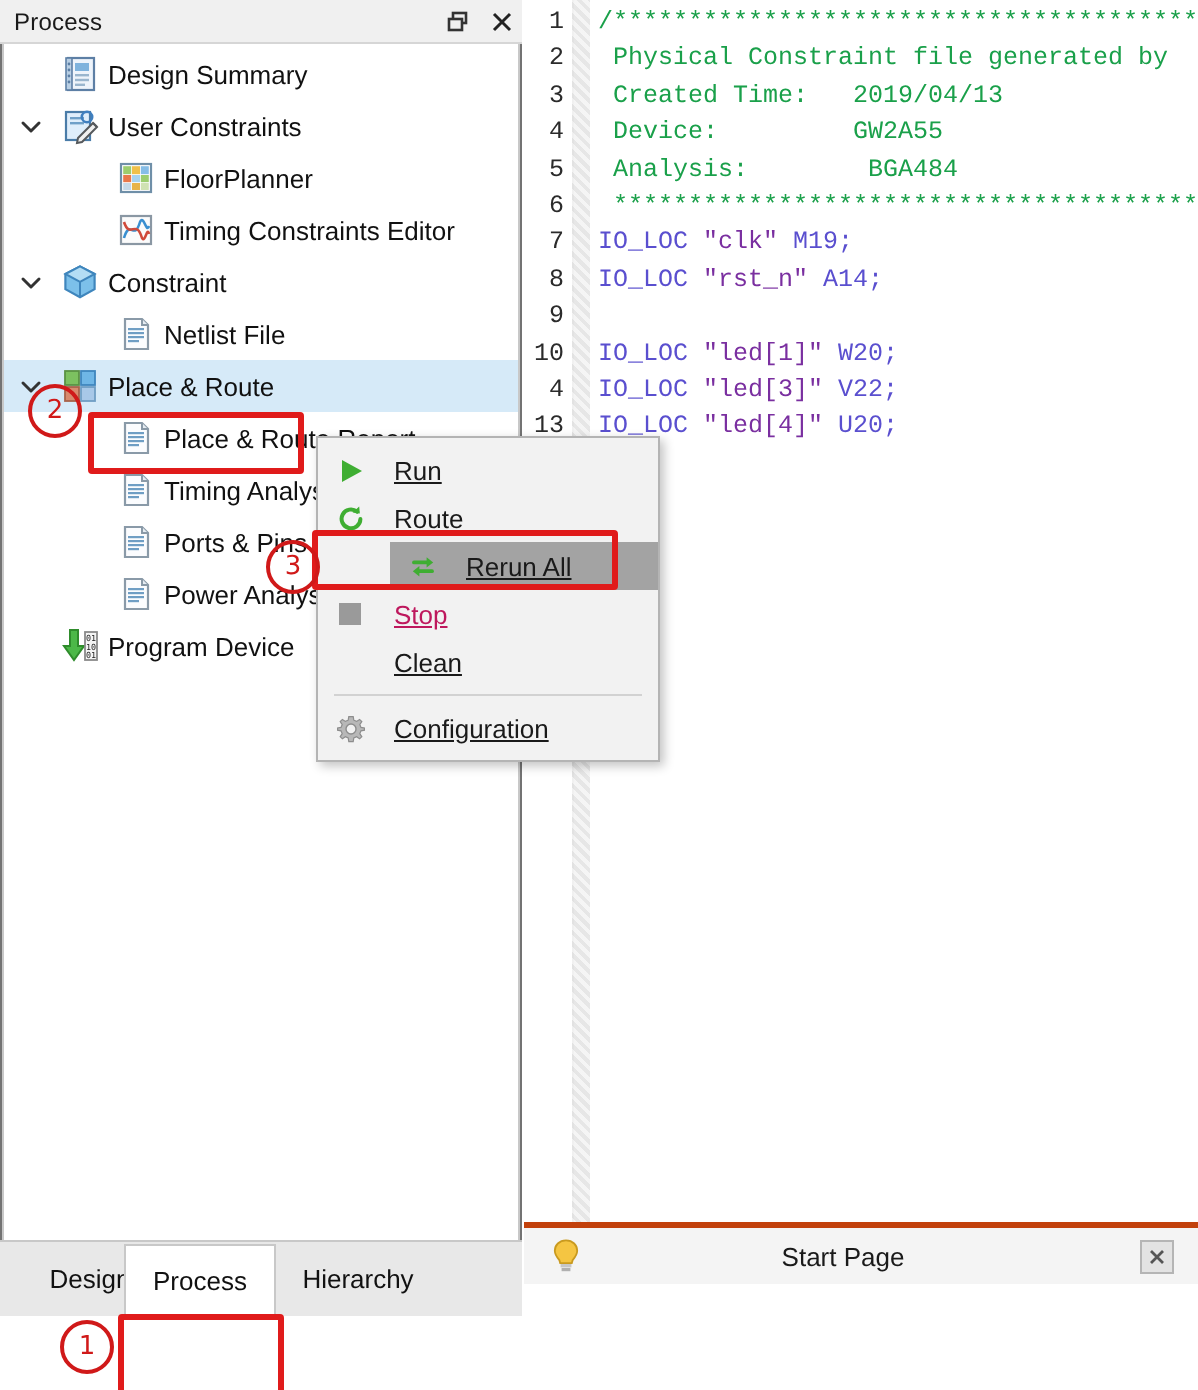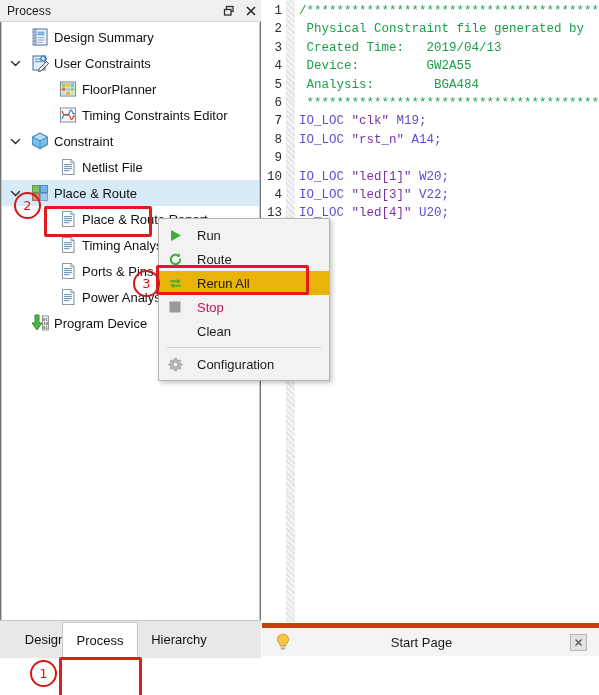--- a/index.html
+++ b/index.html
@@ -78,22 +78,22 @@
     position:absolute;left:0;bottom:18px;width:337px;height:17px;
     background:#cfcfcf;border-top:1px solid #fff;
   }
   .hscroll .arrow{
     position:absolute;left:0;top:0;width:17px;height:17px;background:#efefef;
     border-right:1px solid #bdbdbd;display:flex;align-items:center;justify-content:center;cursor:pointer;
   }
   .hthumb{position:absolute;left:18px;top:1px;width:316px;height:15px;background:#cfcfcf;}
 
   .startbar{
-    position:absolute;left:0;bottom:2px;width:337px;height:28px;
-    background:#f4f4f4;border-top:5px solid #c2410c;display:flex;align-items:center;
+    position:absolute;left:0;bottom:16px;width:337px;height:28px;
+    background:#f4f4f4;border-top:3px solid #c2410c;display:flex;align-items:center;
   }
   .bulb{margin-left:13px;width:16px;height:18px;}
   .start-label{flex:1;text-align:center;font-size:13px;color:#1a1a1a;padding-right:18px;}
   .close-sq{
     margin-right:12px;width:15px;height:15px;background:#e3e3e3;border:1px solid #b5b5b5;
     display:flex;align-items:center;justify-content:center;cursor:pointer;
   }
 
   
   #tabbar{position:absolute;left:0;bottom:0;width:261px;height:37px;background:#e8e8e8;border-top:1px solid #c8c8c8;}
@@ -110,25 +110,25 @@
   #ctxmenu{
     position:absolute;left:158px;top:218px;width:170px;
     background:#f2f2f2;border:1px solid #b4b4b4;
     box-shadow:2px 2px 5px rgba(0,0,0,.24);
     padding:4px 0 4px 0;
   }
   .mi{
     position:relative;height:24px;display:flex;align-items:center;
     font-size:13px;color:#1a1a1a;cursor:pointer;
   }
-  .mi.hl{background:#eab308;}
+  .mi.hl{background:#a3a3a3;margin-left:36px;}
   .mi.disabled{color:#be185d;cursor:default;}
   .mi .mic{position:absolute;left:7px;top:50%;transform:translateY(-50%);width:18px;height:18px;
            display:flex;align-items:center;justify-content:center;}
-  .mi .mlab{position:absolute;left:38px;}
+  .mi .mlab{position:absolute;left:38px;text-decoration:underline;}
   .msep{height:1px;background:#d2d2d2;margin:4px 8px 4px 8px;}
 
   
   .annot-box{position:absolute;border:3px solid #e01b1b;border-radius:2px;pointer-events:none;}
   .annot-circle{
     position:absolute;width:23px;height:23px;border:2px solid #d01919;border-radius:50%;
     color:#d01919;font-size:13px;display:flex;align-items:center;justify-content:center;
     background:transparent;pointer-events:none;font-family:"DejaVu Sans",sans-serif;
   }
 </style>

